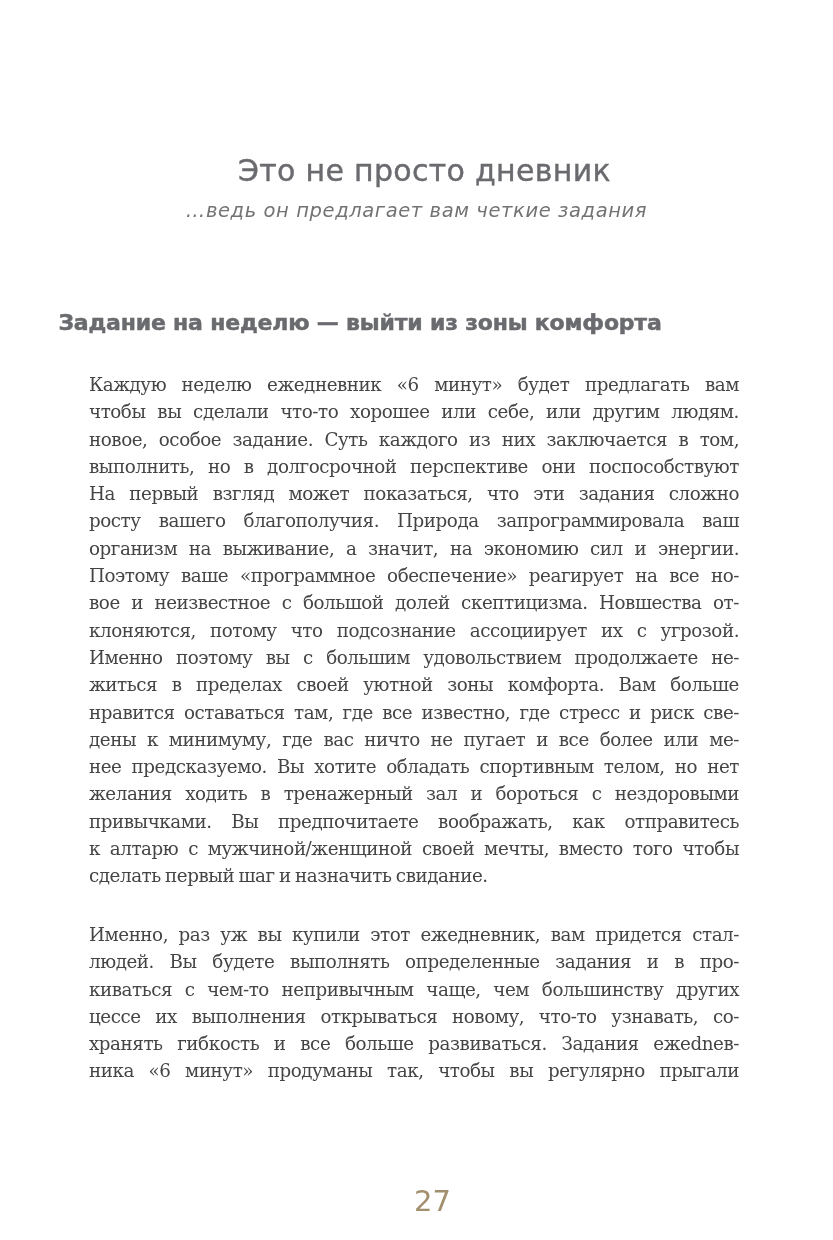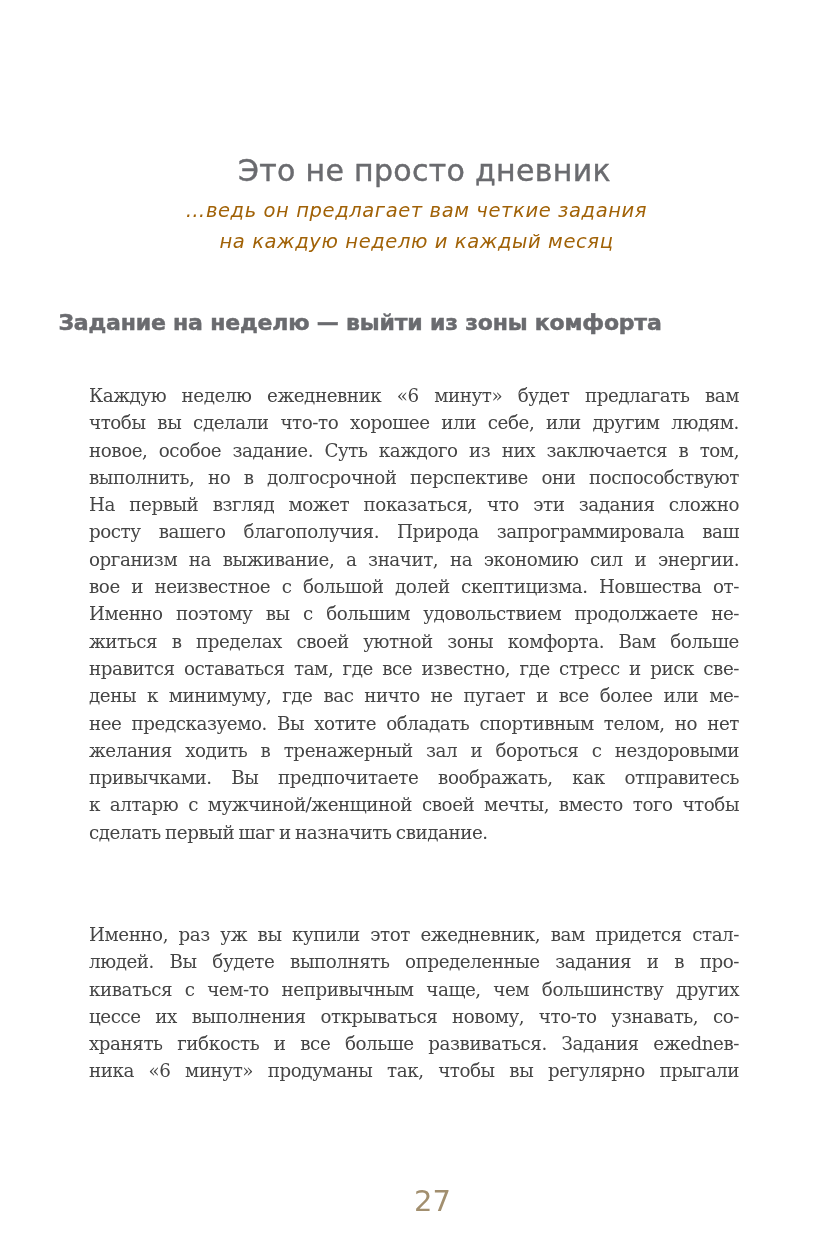--- a/index.html
+++ b/index.html
@@ -34,21 +34,21 @@
       line-height: 40px;
     }
     .subtitle {
       position: absolute;
       left: 0; width: 833px;
       top: 195px;
       text-align: center;
       font-family: "DejaVu Sans", sans-serif;
       font-style: italic;
       font-size: 19.5px;
-      color: #a16207;
+      color: #737373;
       line-height: 31px;
       letter-spacing: 0.6px;
       margin: 0;
     }
     .subtitle span { display: block; }
     .section-heading {
       position: absolute;
       left: 0; width: 720px;
       top: 307px;
       text-align: center;
@@ -74,21 +74,21 @@
       display: block;
       white-space: nowrap;
       text-align: justify;
       text-align-last: justify;
       letter-spacing: -0.45px;
       word-spacing: -1px;
     }
     .body-text .line.last {
       text-align-last: left;
     }
-    .para1 { top: 382px; }
+    .para1 { top: 371px; }
     .para2 { top: 921px; }
     .page-number {
       position: absolute;
       left: 0; width: 833px;
       top: 1165px;
       text-align: center;
       font-family: "DejaVu Sans", sans-serif;
       font-size: 29px;
       color: #a28f6f;
       line-height: 40px;
@@ -97,34 +97,35 @@
   </style>
 </head>
 <body>
 
 <div class="page">
 
   <h1 class="title">Это не просто дневник</h1>
 
   <p class="subtitle">
     <span>…ведь он предлагает вам четкие задания</span>
-    <span>на каждую неделю и каждый месяц</span>
   </p>
 
   <h2 class="section-heading">Задание на неделю — выйти из зоны комфорта</h2>
 
   <div class="body-text para1">
     <span class="line">Каждую неделю ежедневник «6 минут» будет предлагать вам</span>
     <span class="line">чтобы вы сделали что-то хорошее или себе, или другим людям.</span>
     <span class="line">новое, особое задание. Суть каждого из них заключается в том,</span>
     <span class="line">выполнить, но в долгосрочной перспективе они поспособствуют</span>
     <span class="line">На первый взгляд может показаться, что эти задания сложно</span>
     <span class="line">росту вашего благополучия. Природа запрограммировала ваш</span>
     <span class="line">организм на выживание, а значит, на экономию сил и энергии.</span>
+    <span class="line">Поэтому ваше «программное обеспечение» реагирует на все но-</span>
     <span class="line">вое и неизвестное с большой долей скептицизма. Новшества от-</span>
+    <span class="line">клоняются, потому что подсознание ассоциирует их с угрозой.</span>
     <span class="line">Именно поэтому вы с большим удовольствием продолжаете не-</span>
     <span class="line">житься в пределах своей уютной зоны комфорта. Вам больше</span>
     <span class="line">нравится оставаться там, где все известно, где стресс и риск све-</span>
     <span class="line">дены к минимуму, где вас ничто не пугает и все более или ме-</span>
     <span class="line">нее предсказуемо. Вы хотите обладать спортивным телом, но нет</span>
     <span class="line">желания ходить в тренажерный зал и бороться с нездоровыми</span>
     <span class="line">привычками. Вы предпочитаете воображать, как отправитесь</span>
     <span class="line">к алтарю с мужчиной/женщиной своей мечты, вместо того чтобы</span>
     <span class="line last">сделать первый шаг и назначить свидание.</span>
   </div>

